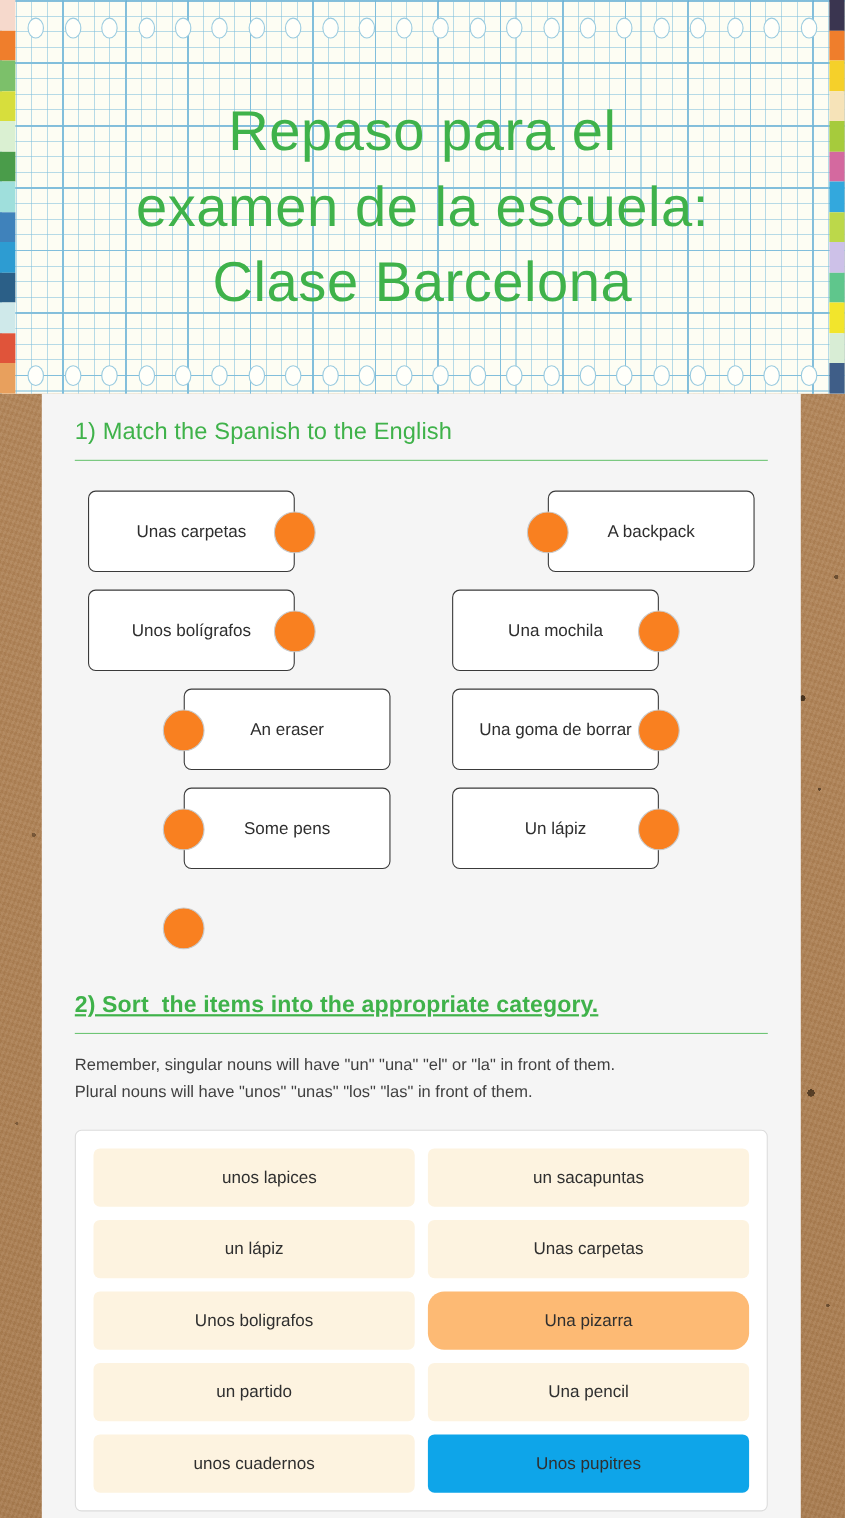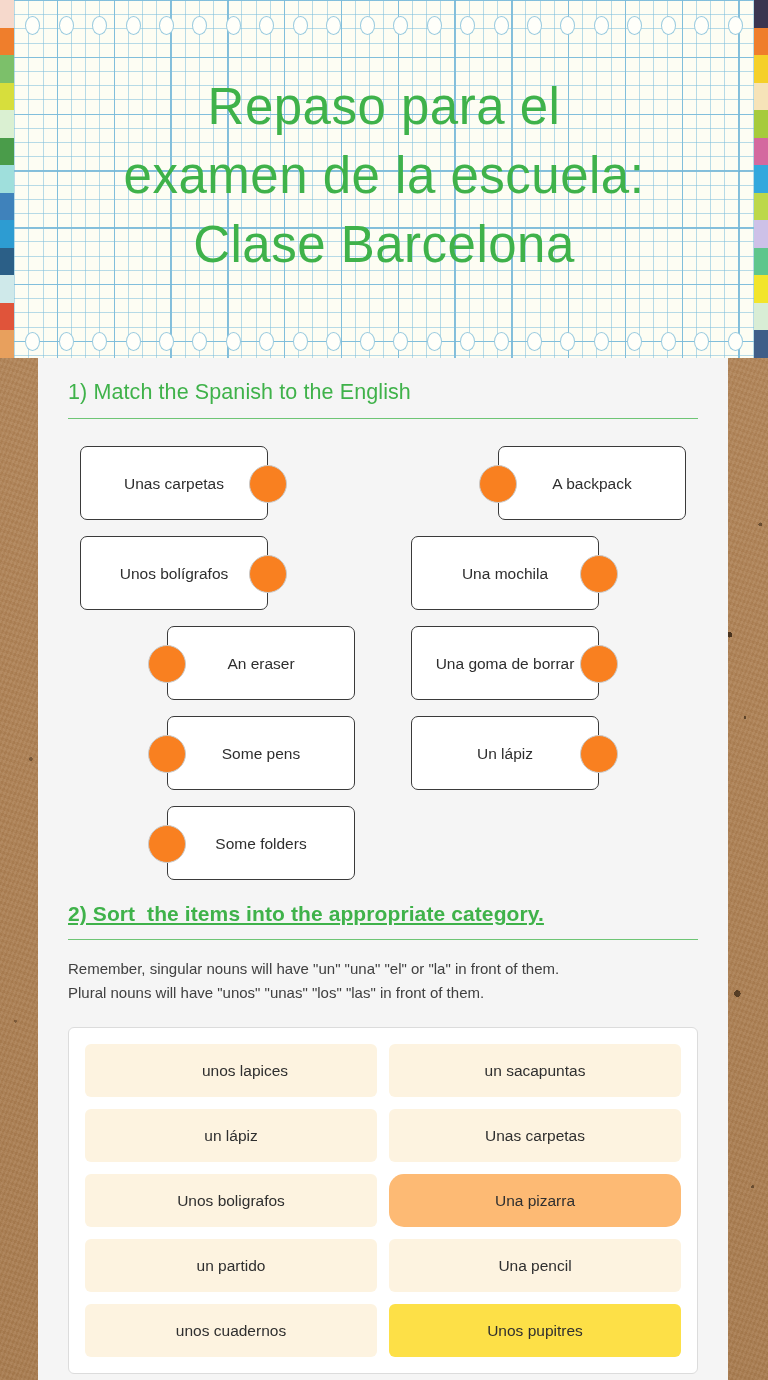--- a/index.html
+++ b/index.html
@@ -185,21 +185,21 @@
     font-size: 15.5px;
     color: #2f2f2f;
     text-align: center;
     padding: 4px 8px;
   }
 
   
   .title {
     position: absolute;
     left: 0; right: 0;
-    top: 72px;
+    top: 84px;
     text-align: center;
     color: #3fb24a;
     font-size: 51px;
     line-height: 69px;
     font-weight: 400;
     letter-spacing: .5px;
     white-space: pre-line;
     padding: 0 40px;
   }
 </style>
@@ -327,21 +327,20 @@
       </div>
       <div class="match-cell right">
         <div class="match-box">Some pens</div>
         <div class="dot" style="background: rgb(249, 128, 32);"></div>
       </div>
       <div class="match-cell left">
         <div class="match-box">Un lápiz</div>
         <div class="dot" style="background: rgb(249, 128, 32);"></div>
       </div>
       <div class="match-cell right">
-        <div class="match-box">Some folders</div>
         <div class="dot" style="background: rgb(249, 128, 32);"></div>
       </div>
     </div>
 
   <div class="q-heading bold">2) Sort  the items into the appropriate category.</div>
   <hr class="q-rule">
 
   <div class="hint">Remember, singular nouns will have "un" "una" "el" or "la" in front of them.
 Plural nouns will have "unos" "unas" "los" "las" in front of them.</div>
 
@@ -349,17 +348,17 @@
     <div class="sort-grid" id="sort-grid">
         <div class="sort-item" style="background: rgb(253, 243, 224); padding-left: 36px;">unos lapices</div>
         <div class="sort-item" style="background: rgb(253, 243, 224);">un sacapuntas</div>
         <div class="sort-item" style="background: rgb(253, 243, 224);">un lápiz</div>
         <div class="sort-item" style="background: rgb(253, 243, 224);">Unas carpetas</div>
         <div class="sort-item" style="background: rgb(253, 243, 224);">Unos boligrafos</div>
         <div class="sort-item" style="background: #fdba74; border-radius: 15px;">Una pizarra</div>
         <div class="sort-item" style="background: rgb(253, 243, 224);">un partido</div>
         <div class="sort-item" style="background: rgb(253, 243, 224);">Una pencil</div>
         <div class="sort-item" style="background: rgb(253, 243, 224);">unos cuadernos</div>
-        <div class="sort-item" style="background: #fde047;">Unos pupitres</div>
+        <div class="sort-item" style="background: #0ea5e9;">Unos pupitres</div>
       </div>
   </div>
 
 </div>
 
 </body></html>

